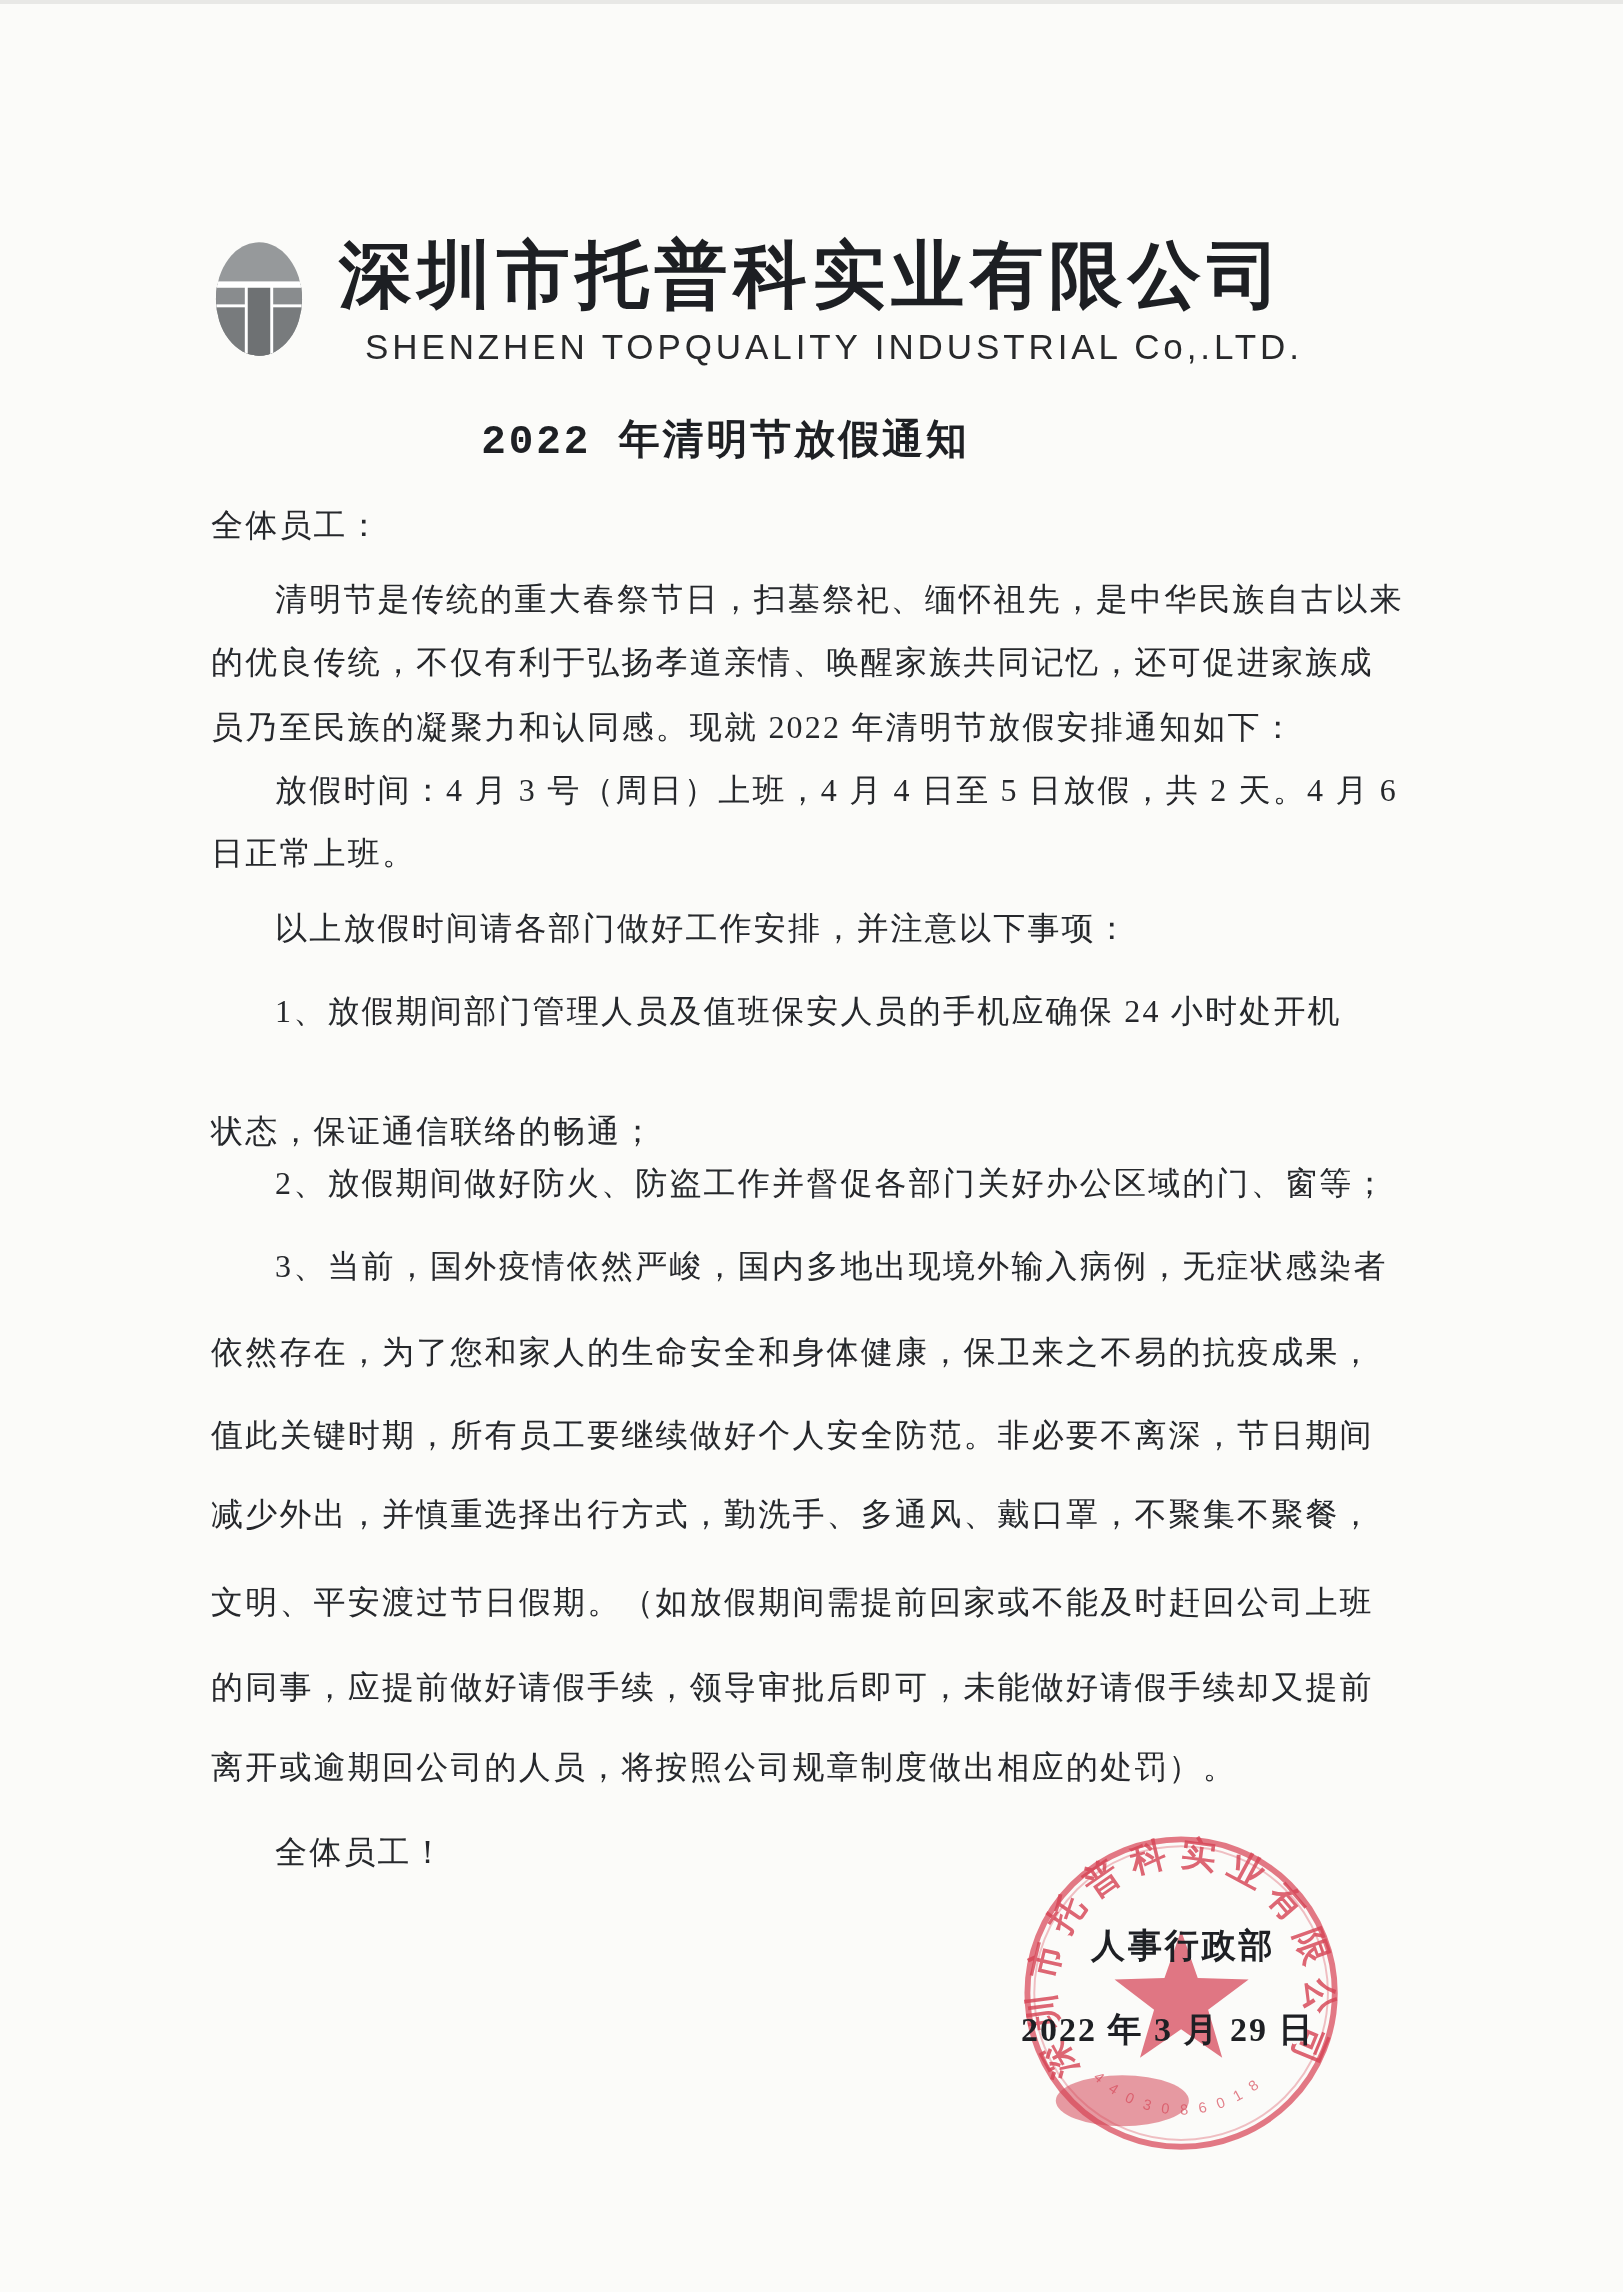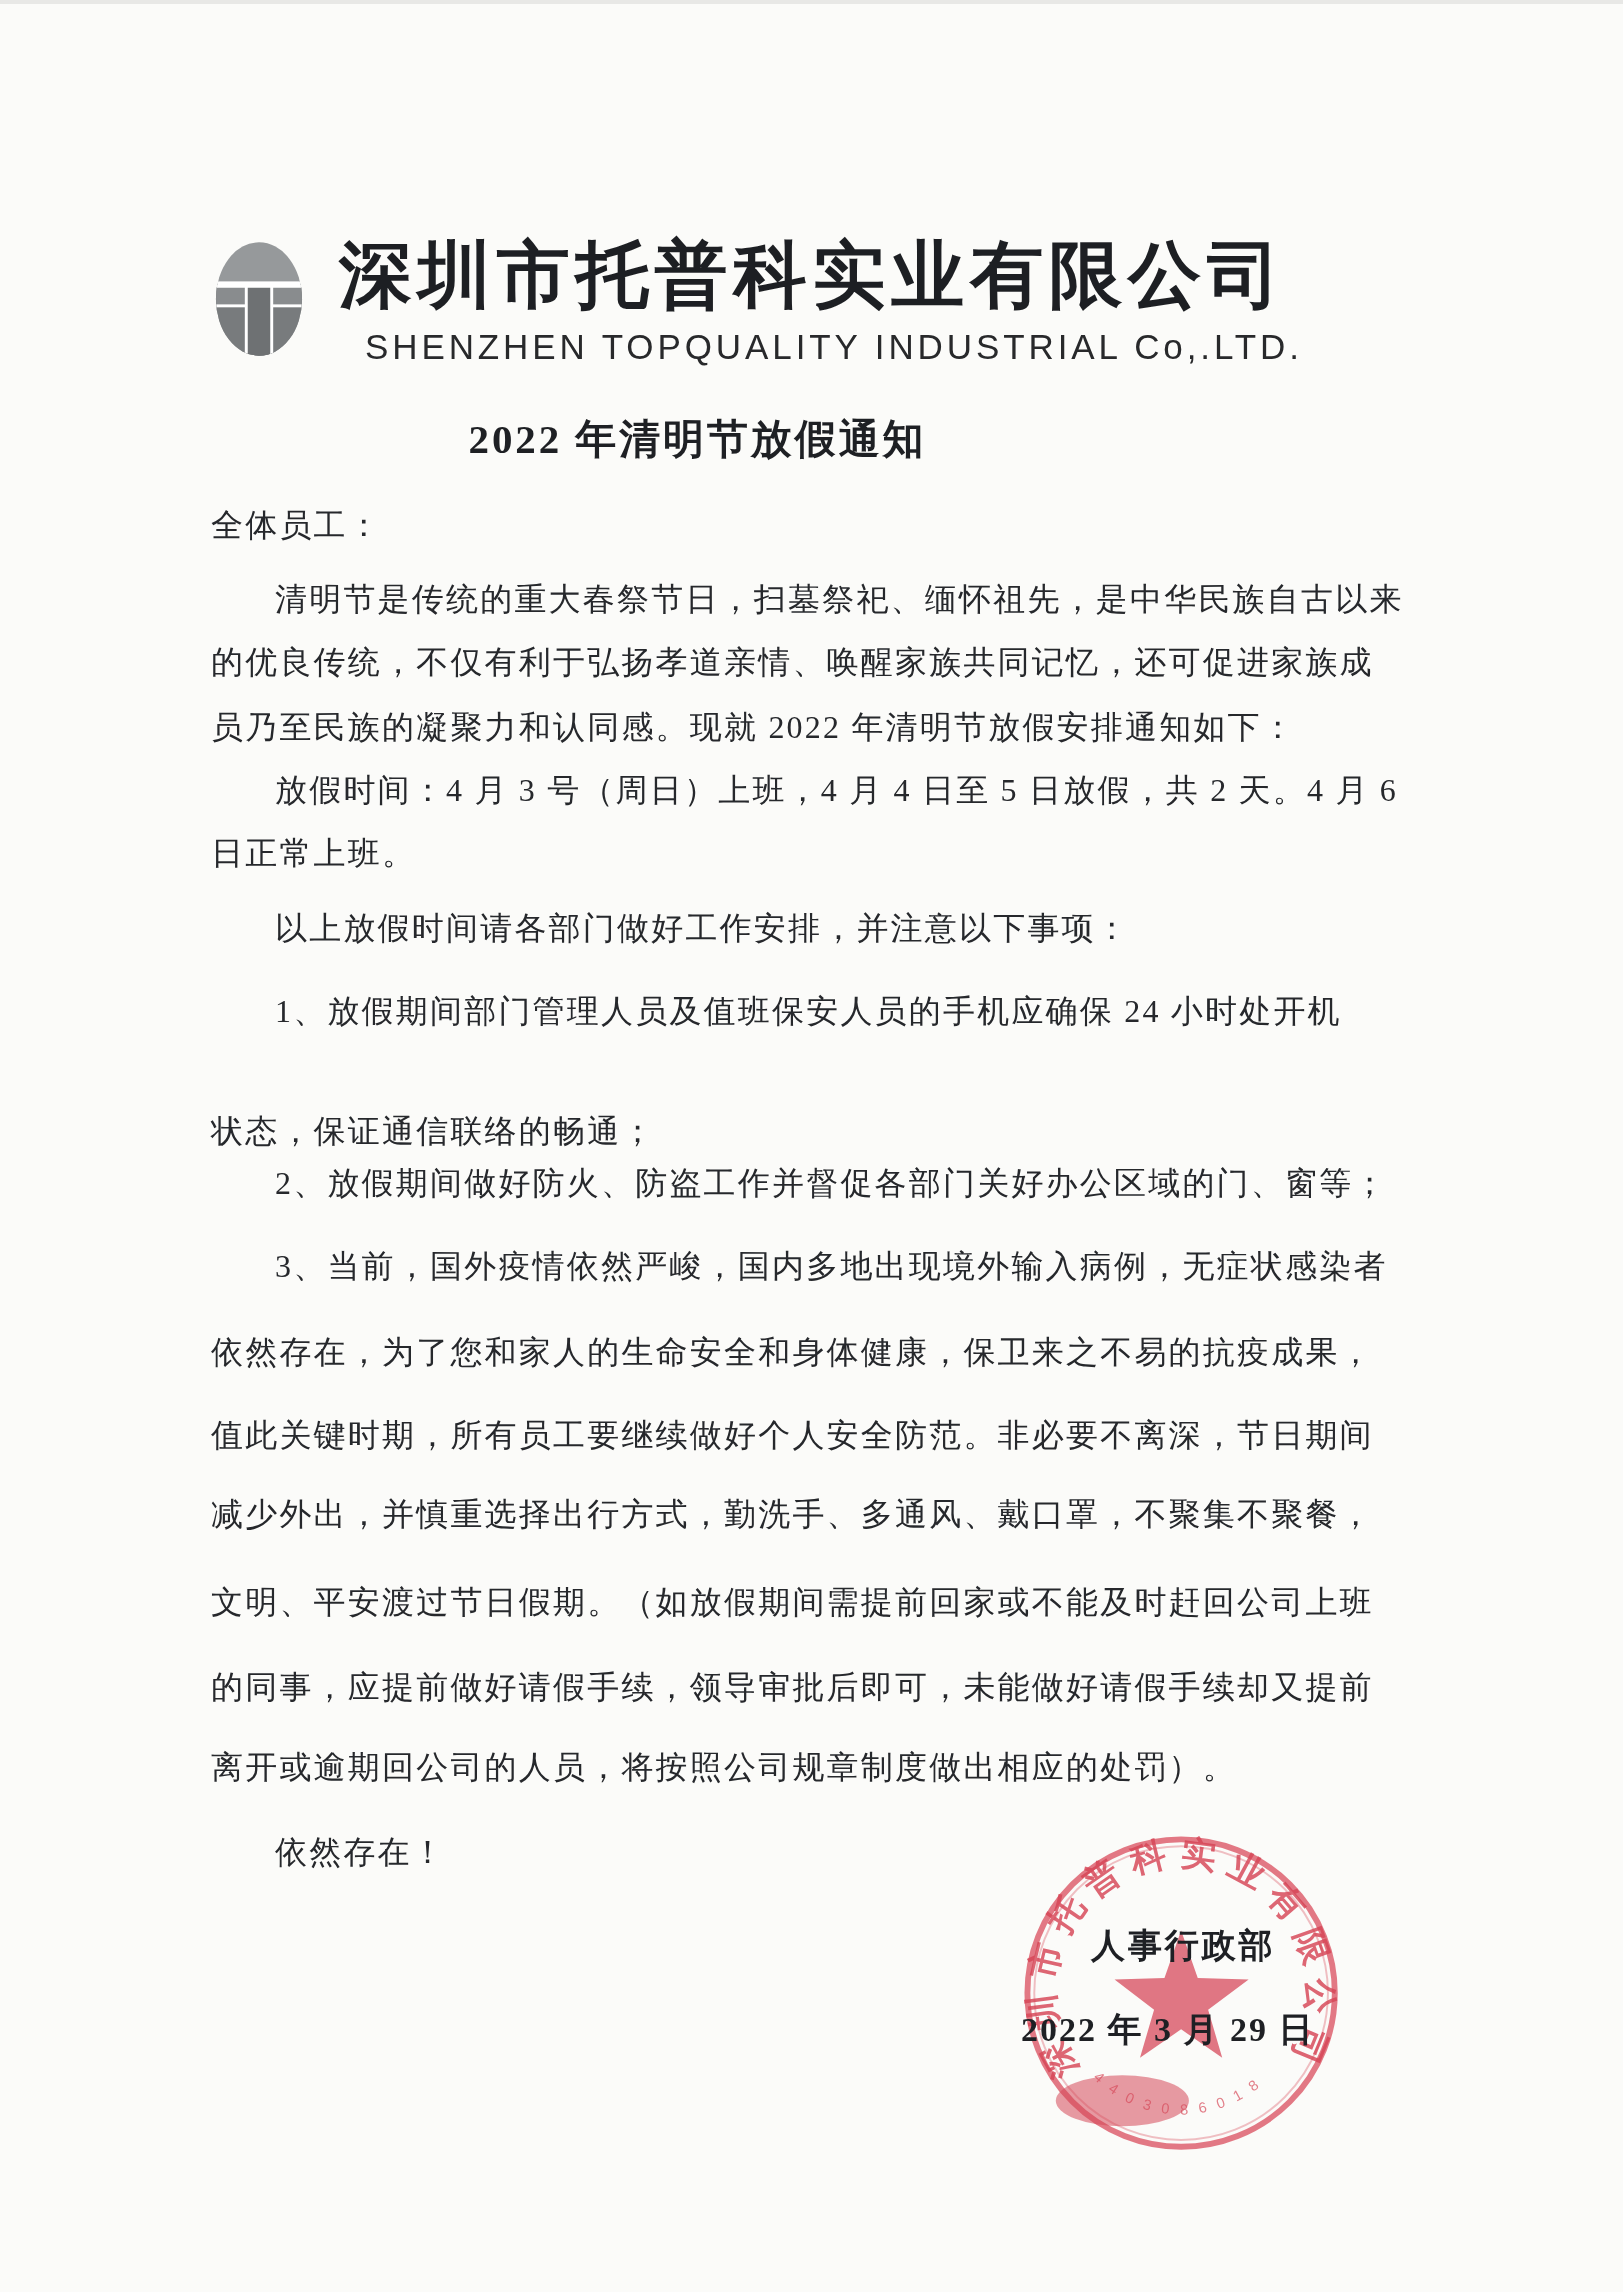--- a/index.html
+++ b/index.html
@@ -20,21 +20,21 @@
     color:#1d1f23;font-family:"Liberation Serif", serif;
   }
   .ename{
     position:absolute;left:365px;top:323px;white-space:nowrap;
     font-family:"Liberation Sans", sans-serif;
     font-size:35px;letter-spacing:3.9px;color:#28292b;
   }
   .title{
     position:absolute;left:0;top:408px;width:1395px;margin:0;
     text-align:center;font-size:41px;font-weight:bold;letter-spacing:2.9px;
-    color:#1e2024;font-family:Liberation Serif, serif;
+    color:#1e2024;font-family:Liberation Mono, monospace;padding-left:28px;
   }
   
   .bline{
     position:absolute;left:211px;width:1215px;
     font-size:32px;line-height:39px;letter-spacing:2.2px;
     white-space:nowrap;color:#26282c;
   }
   .ind{text-indent:2em;}
   
   .sig-dept{
@@ -91,21 +91,21 @@
   <div class="bline ind" style="top:988px">1、放假期间部门管理人员及值班保安人员的手机应确保 24 小时处开机</div>
   <div class="bline" style="top:1108px">状态，保证通信联络的畅通；</div>
   <div class="bline ind" style="top:1160px">2、放假期间做好防火、防盗工作并督促各部门关好办公区域的门、窗等；</div>
   <div class="bline ind" style="top:1243px">3、当前，国外疫情依然严峻，国内多地出现境外输入病例，无症状感染者</div>
   <div class="bline" style="top:1329px">依然存在，为了您和家人的生命安全和身体健康，保卫来之不易的抗疫成果，</div>
   <div class="bline" style="top:1412px">值此关键时期，所有员工要继续做好个人安全防范。非必要不离深，节日期间</div>
   <div class="bline" style="top:1491px">减少外出，并慎重选择出行方式，勤洗手、多通风、戴口罩，不聚集不聚餐，</div>
   <div class="bline" style="top:1579px">文明、平安渡过节日假期。（如放假期间需提前回家或不能及时赶回公司上班</div>
   <div class="bline" style="top:1664px">的同事，应提前做好请假手续，领导审批后即可，未能做好请假手续却又提前</div>
   <div class="bline" style="top:1744px">离开或逾期回公司的人员，将按照公司规章制度做出相应的处罚）。</div>
-  <div class="bline ind" style="top:1829px">依然存在！</div>
+  <div class="bline ind" style="top:1829px">全体员工！</div>
 
   <svg class="stamp" viewBox="1020 1845 380 380">
     <defs>
       <path id="ringPath" d="M 1102 2109 A 130 130 0 1 1 1308 2109"></path>
       <path id="serialPath" d="M 1112 2114 A 128 128 0 0 0 1298 2114"></path>
     </defs>
     <circle class="stamp-ring" cx="1205" cy="2030" r="157"></circle>
     <circle class="stamp-ring2" cx="1205" cy="2030" r="150"></circle>
     <text class="stamp-arc-text">
       <textPath href="#ringPath" startOffset="2" textLength="560">深圳市托普科实业有限公司</textPath>

